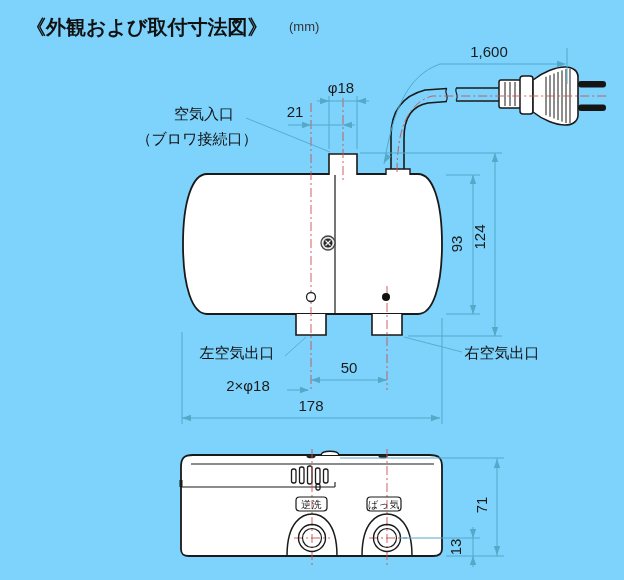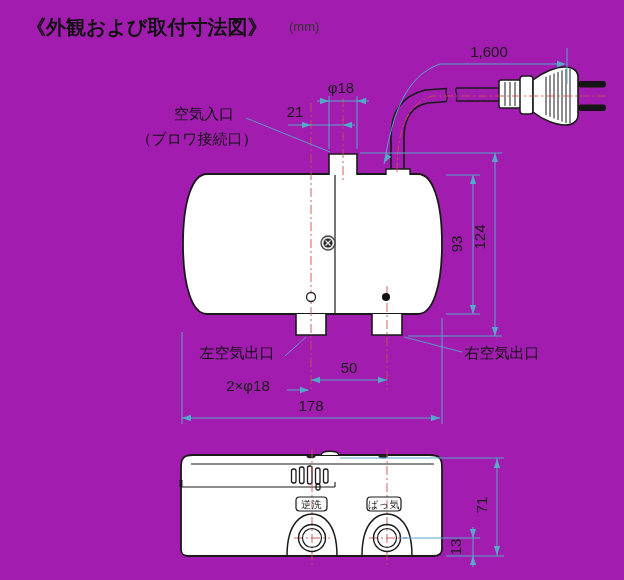--- a/index.html
+++ b/index.html
@@ -1,19 +1,19 @@
 <!DOCTYPE html>
 <html><head>
 <meta charset="utf-8">
 <style>
   html,body{margin:0;padding:0;background:#ffffff;}
   #stage{
     position:relative;
     width:624px;height:580px;
-    background:#a21caf;
+    background:#7dd3fc;
     font-family:"Liberation Sans","DejaVu Sans",sans-serif;
     overflow:hidden;
   }
   svg{display:block;}
   text{fill:#1a1a1a;}
   .dim-num{font-size:15px;fill:#1a1a1a;}
   .jp-label{font-size:15px;fill:#111;}
   .badge-txt{font-size:10px;fill:#111;letter-spacing:0.5px;}
   .title-txt{font-size:20px;font-weight:bold;fill:#111;}
   .unit-txt{font-size:13px;fill:#333;}

